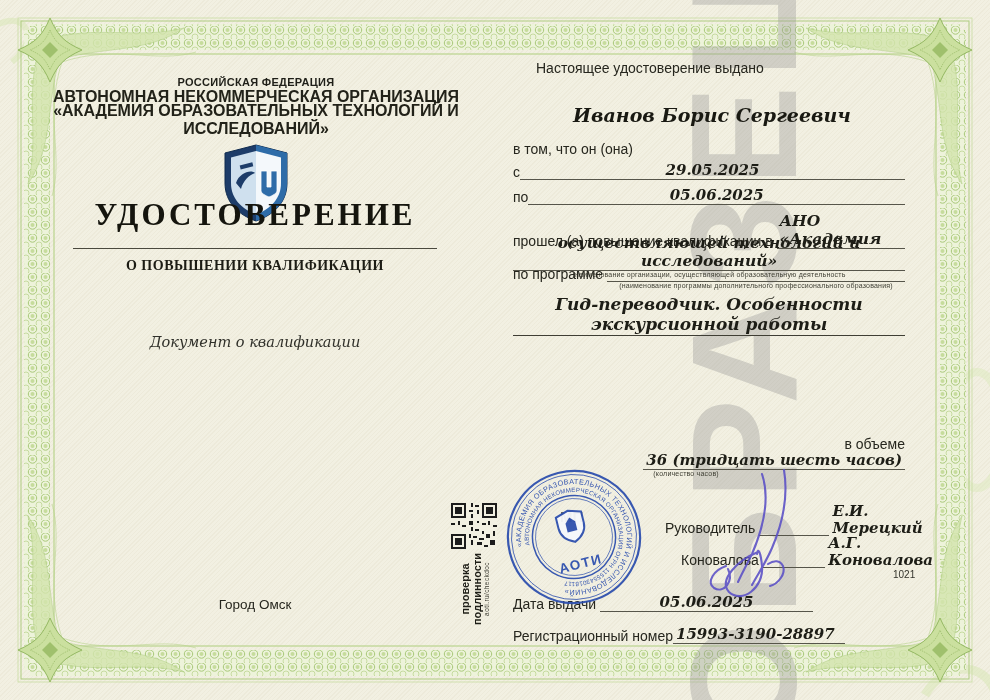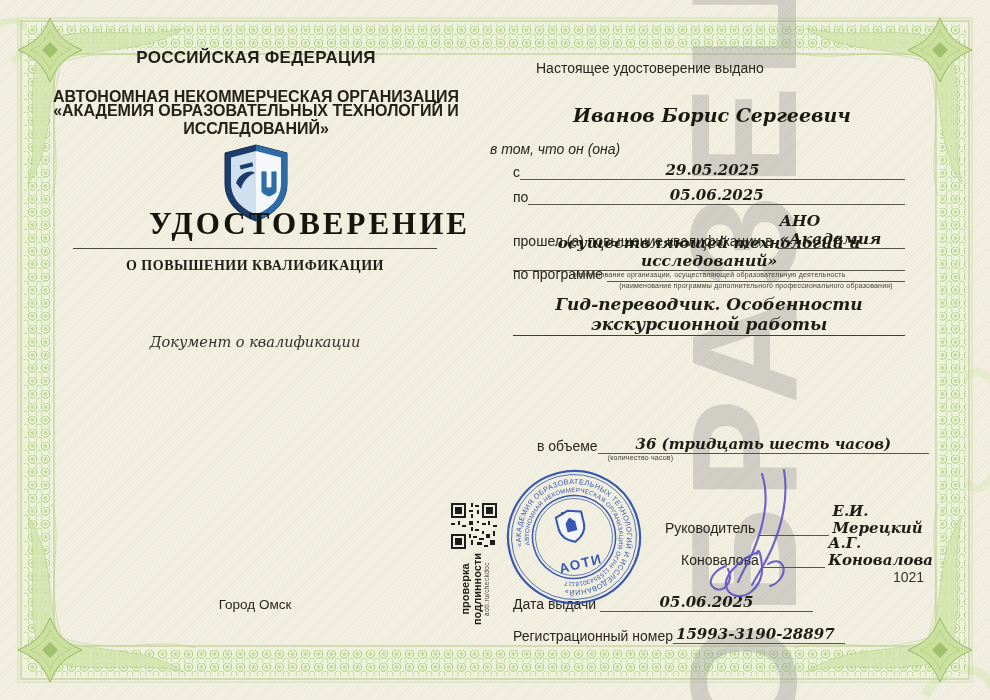--- a/index.html
+++ b/index.html
@@ -14,42 +14,42 @@
   .frame{position:absolute;left:0;top:0;z-index:0;}
   .watermark{
     position:absolute;left:744px;top:350px;z-index:1;
     transform:translate(-50%,-50%) rotate(-90deg);
     font:bold 150px "Liberation Sans",sans-serif;
     letter-spacing:8px;white-space:nowrap;
     color:rgba(150,150,150,.36);
   }
   .z2{z-index:2;}
   .ctr{text-align:center;}
-  .country{left:70px;top:48px;width:372px;font-weight:bold;font-size:17px;letter-spacing:.3px;color:#1f1f18;}
+  .country{left:70px;top:76px;width:372px;font-weight:bold;font-size:11px;letter-spacing:.3px;color:#1f1f18;}
   .orgl{left:48px;width:416px;font-weight:bold;font-size:16px;color:#222219;}
-  .title{left:40px;top:206px;width:430px;font:bold 31px "Liberation Serif",serif;letter-spacing:3px;color:#15150e;text-align:right;}
+  .title{left:40px;top:197px;width:430px;font:bold 31px "Liberation Serif",serif;letter-spacing:3px;color:#15150e;}
   .title-rule{left:73px;top:248px;width:364px;border-top:1.2px solid #4a493e;height:0;}
   .subtitle{left:40px;top:258px;width:430px;font:bold 14px "Liberation Serif",serif;letter-spacing:.5px;color:#1c1c14;}
   .doctype{left:60px;top:334px;width:390px;font:italic 14.5px "DejaVu Serif",serif;color:#30302a;}
   .city{left:60px;top:597px;width:390px;font-size:13.5px;color:#26261e;}
   .rlabel{font-size:14px;color:#26261e;}
   .issued{left:536px;top:60px;width:392px;}
   .holder{left:516px;top:90px;width:392px;text-align:center;font:bold italic 19px "DejaVu Serif",serif;color:#191912;margin-top:14px;}
-  .confirm{left:490px;top:141px;width:392px;font-style:italic;}
+  .confirm{left:513px;top:141px;width:392px;}
   .row{position:absolute;display:flex;align-items:flex-end;font-size:14px;color:#26261e;z-index:2;}
   .lbl{white-space:pre;line-height:1.15;}
   .fill{flex:1;border-bottom:1.2px solid #56554a;text-align:center;position:relative;min-height:17px;}
   .fill-fixed{border-bottom:1.2px solid #56554a;position:relative;min-height:17px;}
   .val{font:bold italic 15px "DejaVu Serif",serif;color:#1d1d16;padding:0 3px;line-height:1.15;display:inline-block;}
   .val-left{text-align:left;}
   .cap{position:absolute;top:calc(100% + 1px);left:0;right:0;text-align:center;font:7px "Liberation Sans",sans-serif;color:#3e3e33;letter-spacing:.2px;}
   .progname{left:513px;top:295px;width:392px;text-align:center;z-index:2;}
   .progname .val{font-size:17px;border-bottom:1.2px solid #3f3e34;padding:0 6px 1px 6px;}
   .signname{font:italic 15px "DejaVu Serif",serif;font-weight:bold;color:#1d1d16;margin-left:3px;line-height:1.1;}
-  .formnum{left:893px;top:569px;font-size:14px;color:#33332b;}
+  .formnum{left:893px;top:569px;font-size:10px;color:#33332b;}
   .mp{left:560px;top:508px;font:bold 15px "Liberation Sans",sans-serif;color:#4a4a3e;opacity:.8;z-index:2;}
   .stamp{left:503px;top:466px;z-index:3;opacity:.94;}
   .qr{left:451px;top:503px;z-index:2;}
   .qr-caption{
     position:absolute;left:474px;top:589px;z-index:2;
     transform:translate(-50%,-50%) rotate(-90deg);
     text-align:center;line-height:1.12;white-space:nowrap;
     font:bold 11px "Liberation Sans",sans-serif;color:#1e1e17;
   }
   .qr-url{font:6.5px "Liberation Sans",sans-serif;font-weight:normal;color:#3a3a30;letter-spacing:.4px;}
@@ -157,21 +157,21 @@
     <span class="lbl">по программе </span>
     <span class="fill">
       <span class="cap">(наименование программы дополнительного профессионального образования)</span>
     </span>
   </div>
 
   <div class="abs progname">
     <span class="val">Гид-переводчик. Особенности экскурсионной работы</span>
   </div>
 
-  <div class="row" style="left:537px;top:436px;width:392px;">
+  <div class="row" style="left:513px;top:436px;width:392px;flex-direction:column;">
     <span class="lbl">в объеме</span>
     <span class="fill">
       <span class="val">36 (тридцать шесть  часов)</span>
       <span class="cap" style="left:10px;right:auto;">(количество часов)</span>
     </span>
   </div>
 
   <div class="row" style="left:665px;top:503px;width:268px;">
     <span class="lbl">Руководитель </span>
     <span class="fill-fixed" style="width:92px;"></span>

